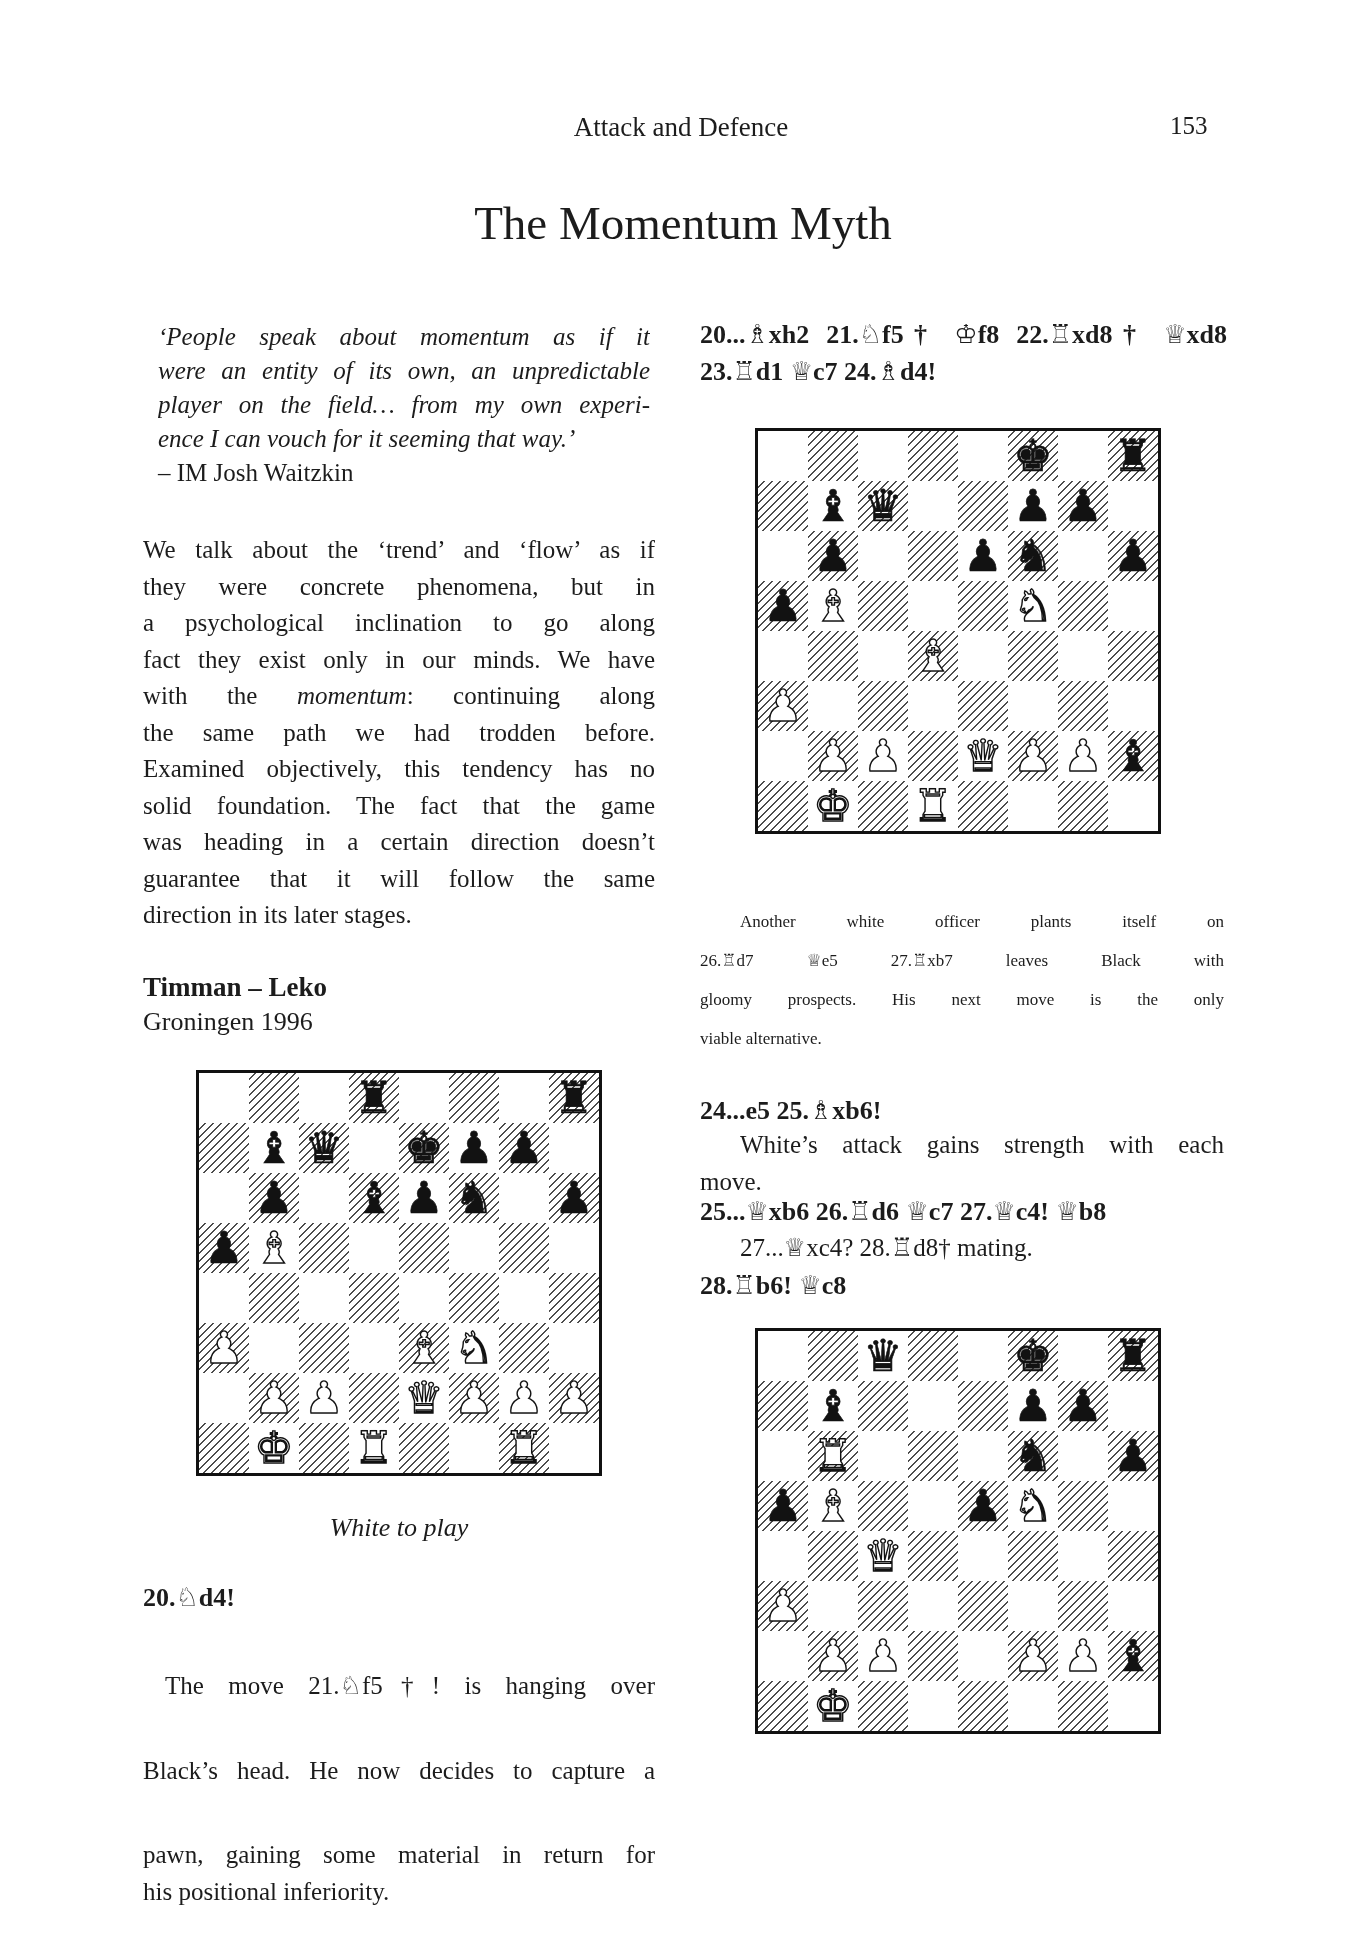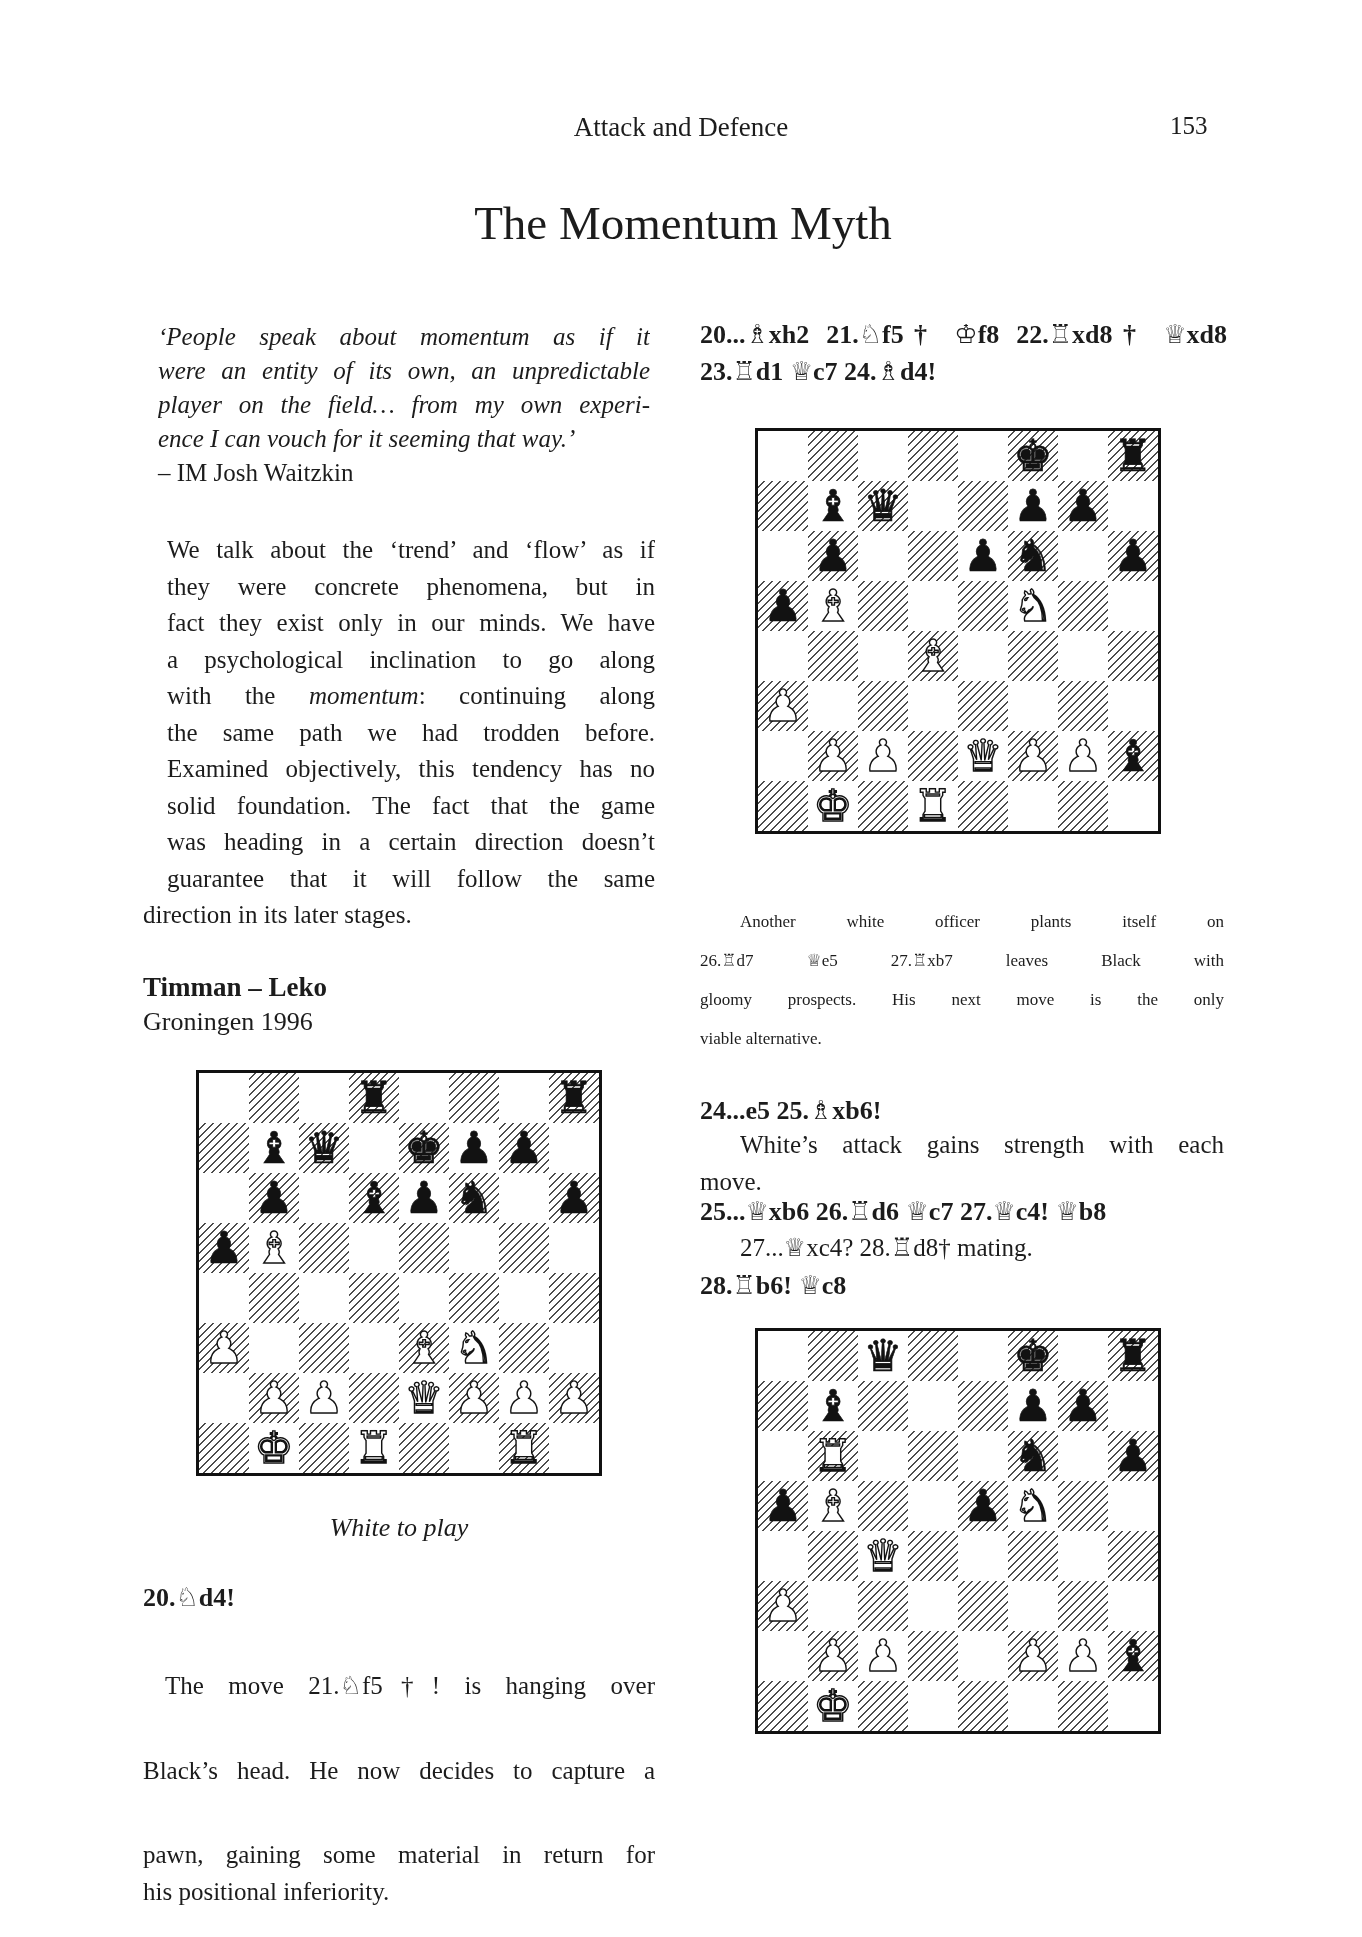--- a/index.html
+++ b/index.html
@@ -19,21 +19,21 @@
   
   .line{display:block;}
   .jl{text-align:justify;overflow:hidden;}
   .jl::after{content:"";display:inline-block;width:100%;height:0;}
   
   .quote{top:320px;left:158px;width:492px;font-size:25px;line-height:34px;font-style:italic;}
   .quote .jl{height:34px;line-height:34px;}
   .attribution{font-style:normal;}
   
   .intro{top:532px;left:143px;width:512px;font-size:25px;line-height:36.5px;}
-  .intro .jl{height:36.5px;line-height:36.5px;margin-left:24px;}
+  .intro .jl{height:36.5px;line-height:36.5px;}
   .em{font-style:italic;}
   
   .players{top:972px;left:143px;font-size:27px;font-weight:bold;}
   .event{top:1007px;left:143px;font-size:26px;}
   
   .board{
     display:grid;
     grid-template-columns:repeat(8,50px);
     grid-auto-rows:50px;
     border:3px solid #111;
@@ -81,22 +81,22 @@
     <div class="line jl">‘People speak about momentum as if it</div>
     <div class="line jl">were an entity of its own, an unpredictable</div>
     <div class="line jl">player on the field… from my own experi-</div>
     <div class="line">ence I can vouch for it seeming that way.’</div>
     <div class="line attribution">– IM Josh Waitzkin</div>
   </div>
 
   <div class="abs intro">
     <div class="line jl">We talk about the ‘trend’ and ‘flow’ as if</div>
     <div class="line jl">they were concrete phenomena, but in</div>
+    <div class="line jl">a psychological inclination to go along</div>
     <div class="line jl">fact they exist only in our minds. We have</div>
-    <div class="line jl">a psychological inclination to go along</div>
     <div class="line jl"><span>with the </span><span class="em">momentum</span><span>: continuing along</span></div>
     <div class="line jl">the same path we had trodden before.</div>
     <div class="line jl">Examined objectively, this tendency has no</div>
     <div class="line jl">solid foundation. The fact that the game</div>
     <div class="line jl">was heading in a certain direction doesn’t</div>
     <div class="line jl">guarantee that it will follow the same</div>
     <div class="line">direction in its later stages.</div>
   </div>
 
   <div class="abs players">Timman – Leko</div>

